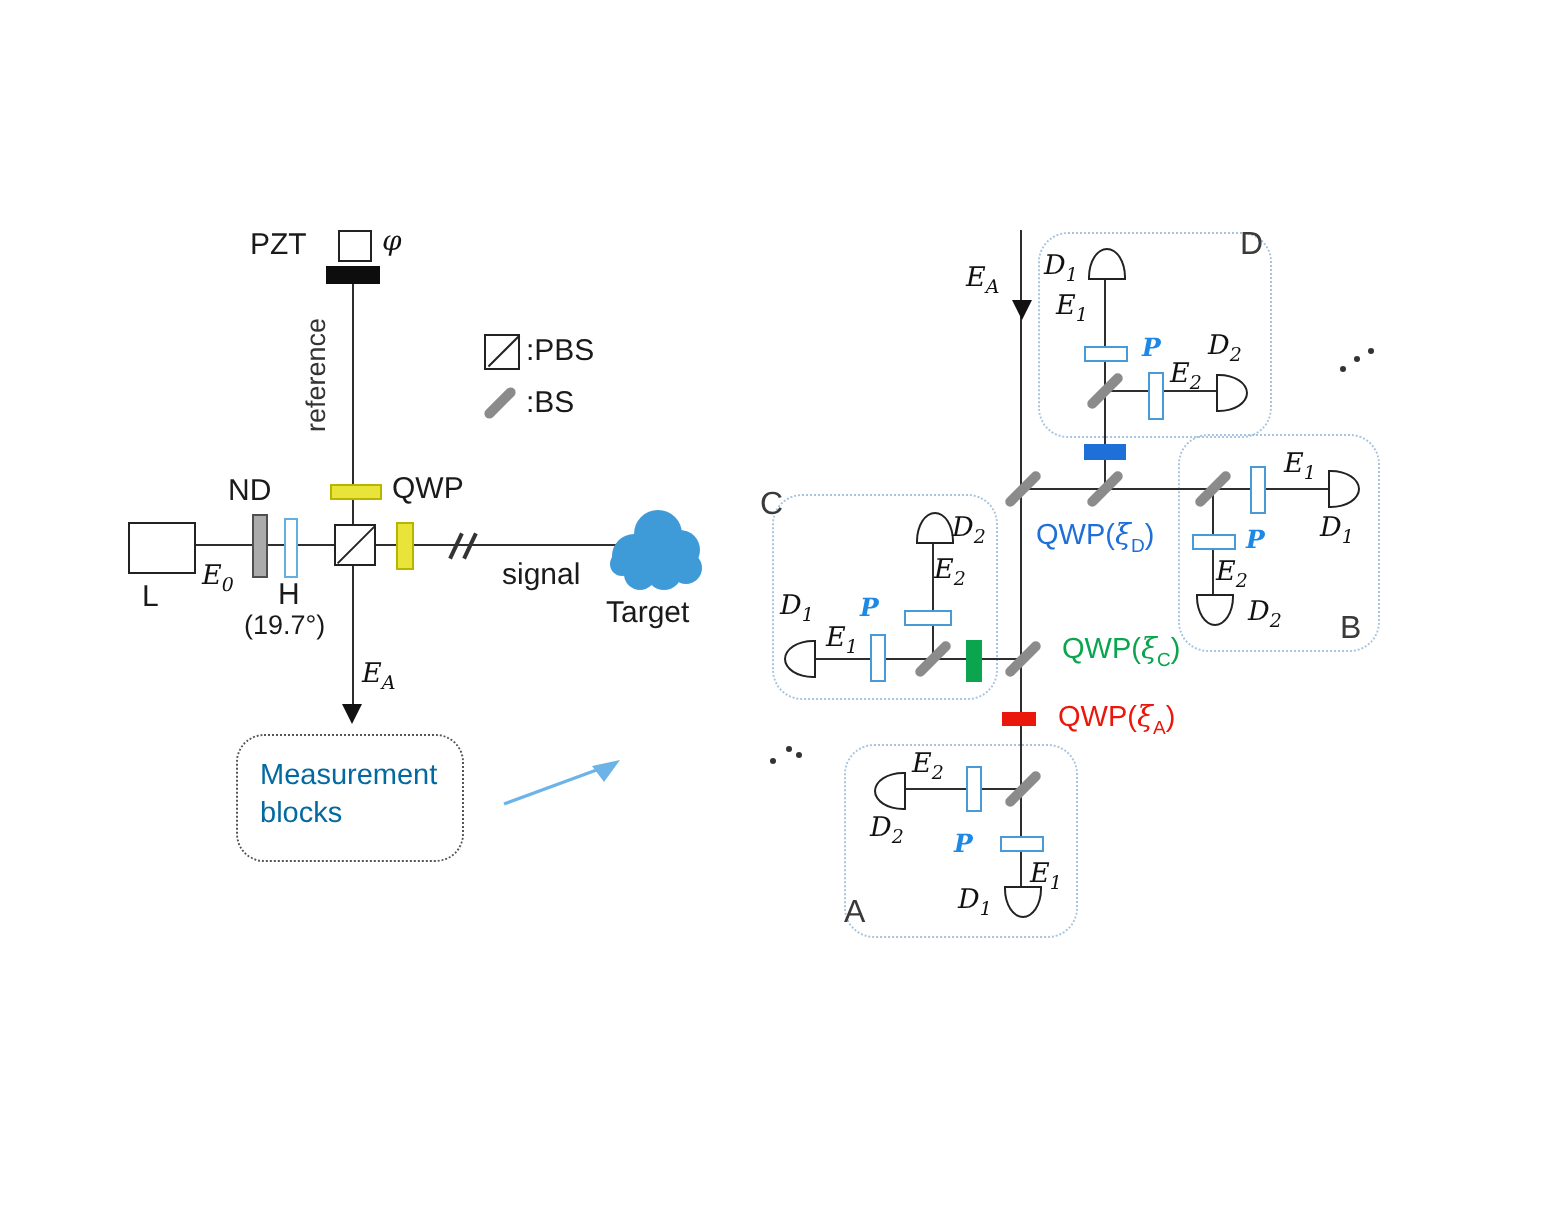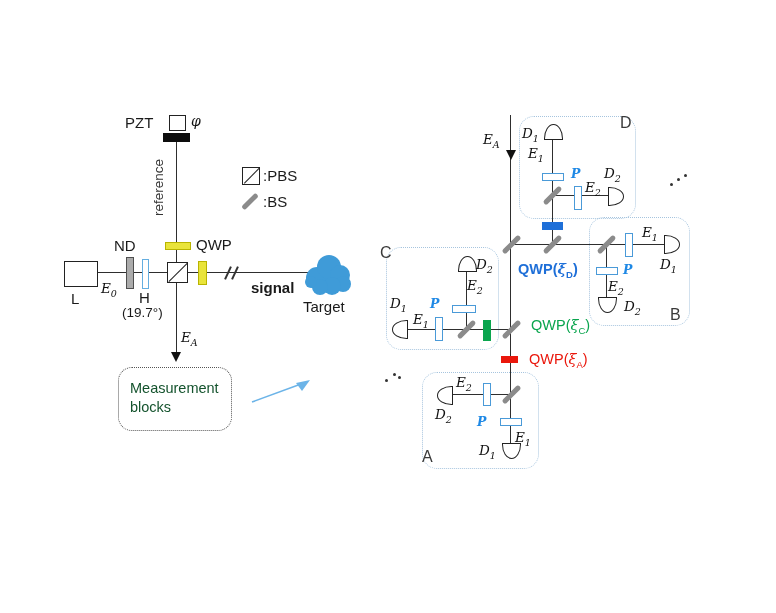--- a/index.html
+++ b/index.html
@@ -34,28 +34,28 @@
   
   .bbox{position:absolute;border:1.4px dotted #a6c4de;border-radius:15px;z-index:0;}
   
   .lab{position:absolute;font-size:15px;color:#1a1a1a;z-index:5;white-space:nowrap;}
   .m{position:absolute;font-family:"DejaVu Serif",serif;font-style:italic;font-size:13.5px;
      color:#111;z-index:5;white-space:nowrap;}
   .m sub, .qlab sub{font-size:9.5px;line-height:0;}
   .blk{position:absolute;font-size:16px;color:#3a3a3a;z-index:5;}
   .qlab{position:absolute;font-size:14.5px;z-index:5;white-space:nowrap;}
   .qlab .xi{font-family:"DejaVu Serif",serif;font-style:italic;}
-  .qlab.c-blue{color:#1e6fd8;font-weight:bold;} .qlab.c-green{color:#0aa54e;} .qlab.c-red{color:#ea170c;}
+  .qlab.c-blue{color:#1e6fd8;} .qlab.c-green{color:#0aa54e;} .qlab.c-red{color:#ea170c;}
   .p-lab{position:absolute;font-family:"DejaVu Serif",serif;font-style:italic;font-weight:bold;
          font-size:12.5px;color:#1e88e5;z-index:5;}
   .dot{position:absolute;width:3px;height:3px;border-radius:50%;background:#333;z-index:5;}
   .arrow-down{position:absolute;width:0;height:0;border-left:5px solid transparent;
               border-right:5px solid transparent;border-top:10px solid #111;z-index:2;}
   .mbox{position:absolute;border:1.4px dotted #555;border-radius:14px;background:#fff;z-index:3;}
-  .mbox-text{position:absolute;font-size:14.5px;line-height:1.3;color:#14532d;z-index:5;}
+  .mbox-text{position:absolute;font-size:14.5px;line-height:1.3;color:#0369a1;z-index:5;}
   svg{position:absolute;z-index:2;}
 </style>
 </head>
 <body>
 
 <div class="canvas">
 
   <div class="hline" style="left:97px;top:272px;width:213px;"></div>
   <div class="vline" style="left:176px;top:142px;height:216px;"></div>
 
@@ -88,21 +88,21 @@
 
   <div class="pbs" style="left:242px;top:167px;width:18px;height:18px;">
     <div class="diag" style="left:-2.5px;top:7px;width:22px;"></div>
   </div>
   <span class="lab" style="left:263px;top:167px;">:PBS</span>
   <div class="bs" style="left:240px;top:199px;width:20px;"></div>
   <span class="lab" style="left:263px;top:193px;">:BS</span>
 
   <div class="abs" style="left:227px;top:266px;width:2px;height:14px;background:#333;transform:rotate(25deg);z-index:2;"></div>
   <div class="abs" style="left:234px;top:266px;width:2px;height:14px;background:#333;transform:rotate(25deg);z-index:2;"></div>
-  <span class="lab" style="left:251px;top:279px;font-weight:bold;">signal</span>
+  <span class="lab" style="left:251px;top:279px;">signal</span>
 
   <svg style="left:302px;top:254px;" width="52" height="46" viewBox="0 0 52 46">
     <g fill="#3f9bd8">
       <circle cx="15" cy="24" r="11"></circle>
         <circle cx="27" cy="13" r="12"></circle>
         <circle cx="38" cy="21" r="10"></circle>
       <circle cx="41" cy="30" r="8"></circle>
         <circle cx="30" cy="32" r="9"></circle>
         <circle cx="18" cy="33" r="8"></circle>
       <circle cx="9" cy="28" r="6"></circle>

